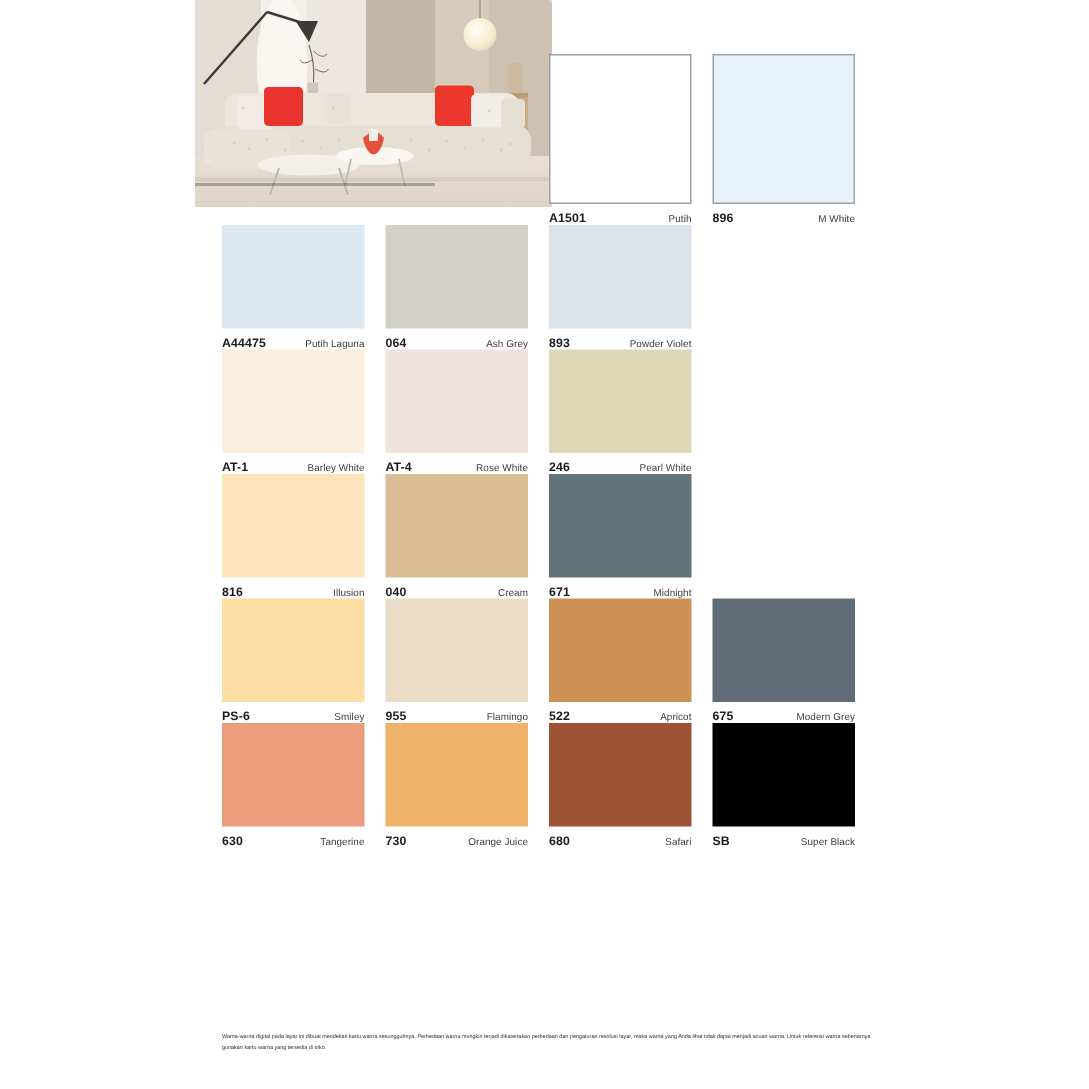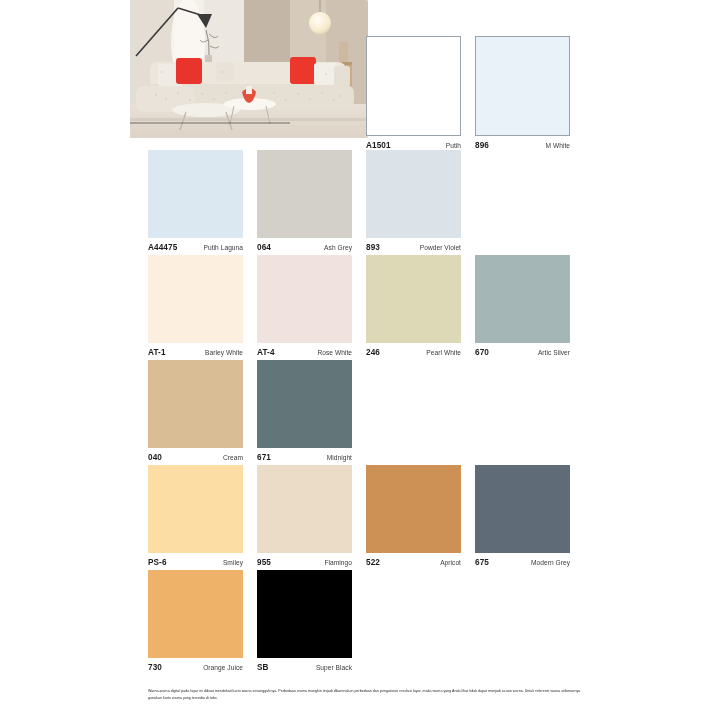--- a/index.html
+++ b/index.html
@@ -35,21 +35,21 @@
   .grid {
     position: absolute;
     left: 148px;
     top: 0;
     width: 436px;
   }
 
   .row {
     display: flex;
     gap: 0;
-    height: 105px;
+    height: 83px;
   }
   .row.first { height: 150px; padding-top: 36px; }
 
   .cell {
     width: 109px;
     padding-right: 14px;
     display: flex;
     flex-direction: column;
   }
   .cell.empty { visibility: hidden; }
@@ -261,30 +261,30 @@
           <span class="cname">Rose White</span>
         </div>
       </div>
       <div class="cell">
         <span class="chip" style="background-color: rgb(221, 216, 181);"></span>
         <div class="caption">
           <span class="code">246</span>
           <span class="cname">Pearl White</span>
         </div>
       </div>
-      <div class="cell">
-        <span class="chip" style="background-color: rgb(165, 182, 183);"></span>
-        <div class="caption">
-          <span class="code">670</span>
-          <span class="cname">Artic Silver</span>
-        </div>
-      </div>
-    </div>
-
-    <div class="row">
+    </div>
+
+    <div class="row">
+      <div class="cell">
+        <span class="chip" style="background-color: rgb(252, 229, 189);"></span>
+        <div class="caption">
+          <span class="code">816</span>
+          <span class="cname">Illusion</span>
+        </div>
+      </div>
       <div class="cell">
         <span class="chip" style="background-color: rgb(217, 190, 149);"></span>
         <div class="caption">
           <span class="code">040</span>
           <span class="cname">Cream</span>
         </div>
       </div>
       <div class="cell">
         <span class="chip" style="background-color: rgb(98, 118, 122);"></span>
         <div class="caption">
@@ -320,27 +320,41 @@
         <span class="chip" style="background-color: rgb(95, 107, 118);"></span>
         <div class="caption">
           <span class="code">675</span>
           <span class="cname">Modern Grey</span>
         </div>
       </div>
     </div>
 
     <div class="row">
       <div class="cell">
+        <span class="chip" style="background-color: rgb(235, 157, 125);"></span>
+        <div class="caption">
+          <span class="code">630</span>
+          <span class="cname">Tangerine</span>
+        </div>
+      </div>
+      <div class="cell">
         <span class="chip" style="background-color: rgb(239, 178, 105);"></span>
         <div class="caption">
           <span class="code">730</span>
           <span class="cname">Orange Juice</span>
         </div>
       </div>
       <div class="cell">
+        <span class="chip" style="background-color: rgb(156, 83, 52);"></span>
+        <div class="caption">
+          <span class="code">680</span>
+          <span class="cname">Safari</span>
+        </div>
+      </div>
+      <div class="cell">
         <span class="chip" style="background-color: rgb(0, 0, 0);"></span>
         <div class="caption">
           <span class="code">SB</span>
           <span class="cname">Super Black</span>
         </div>
       </div>
     </div>
 
   </div>
 

